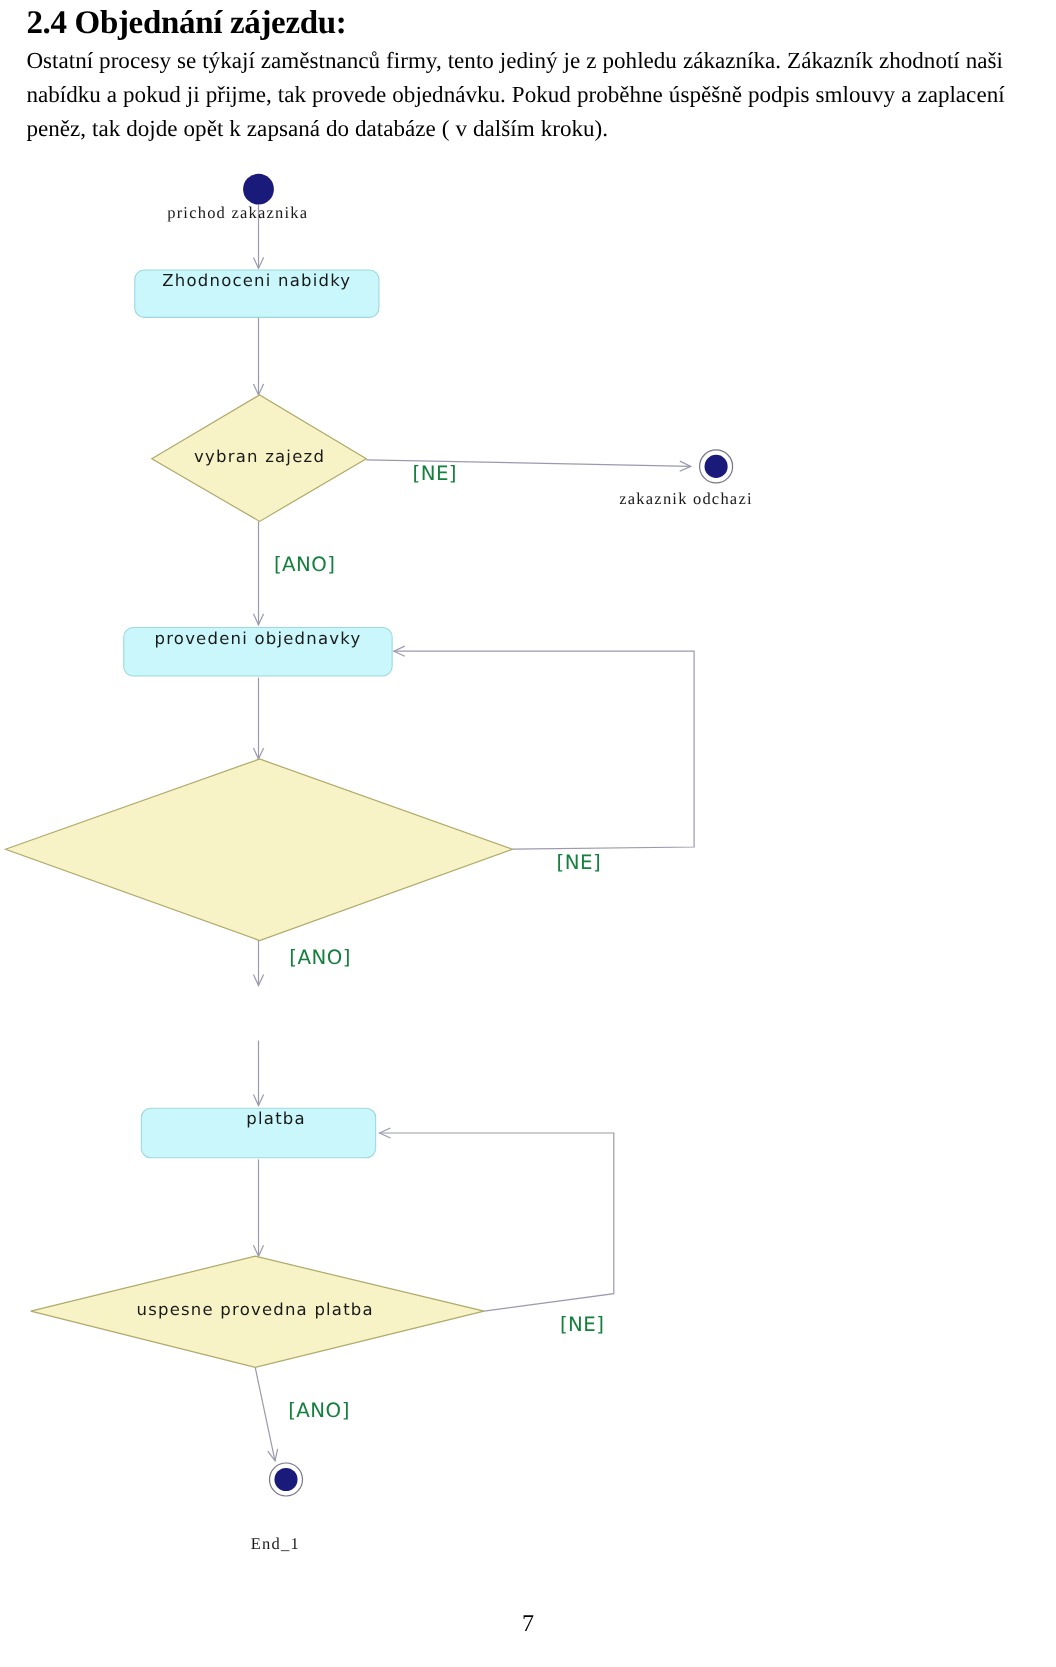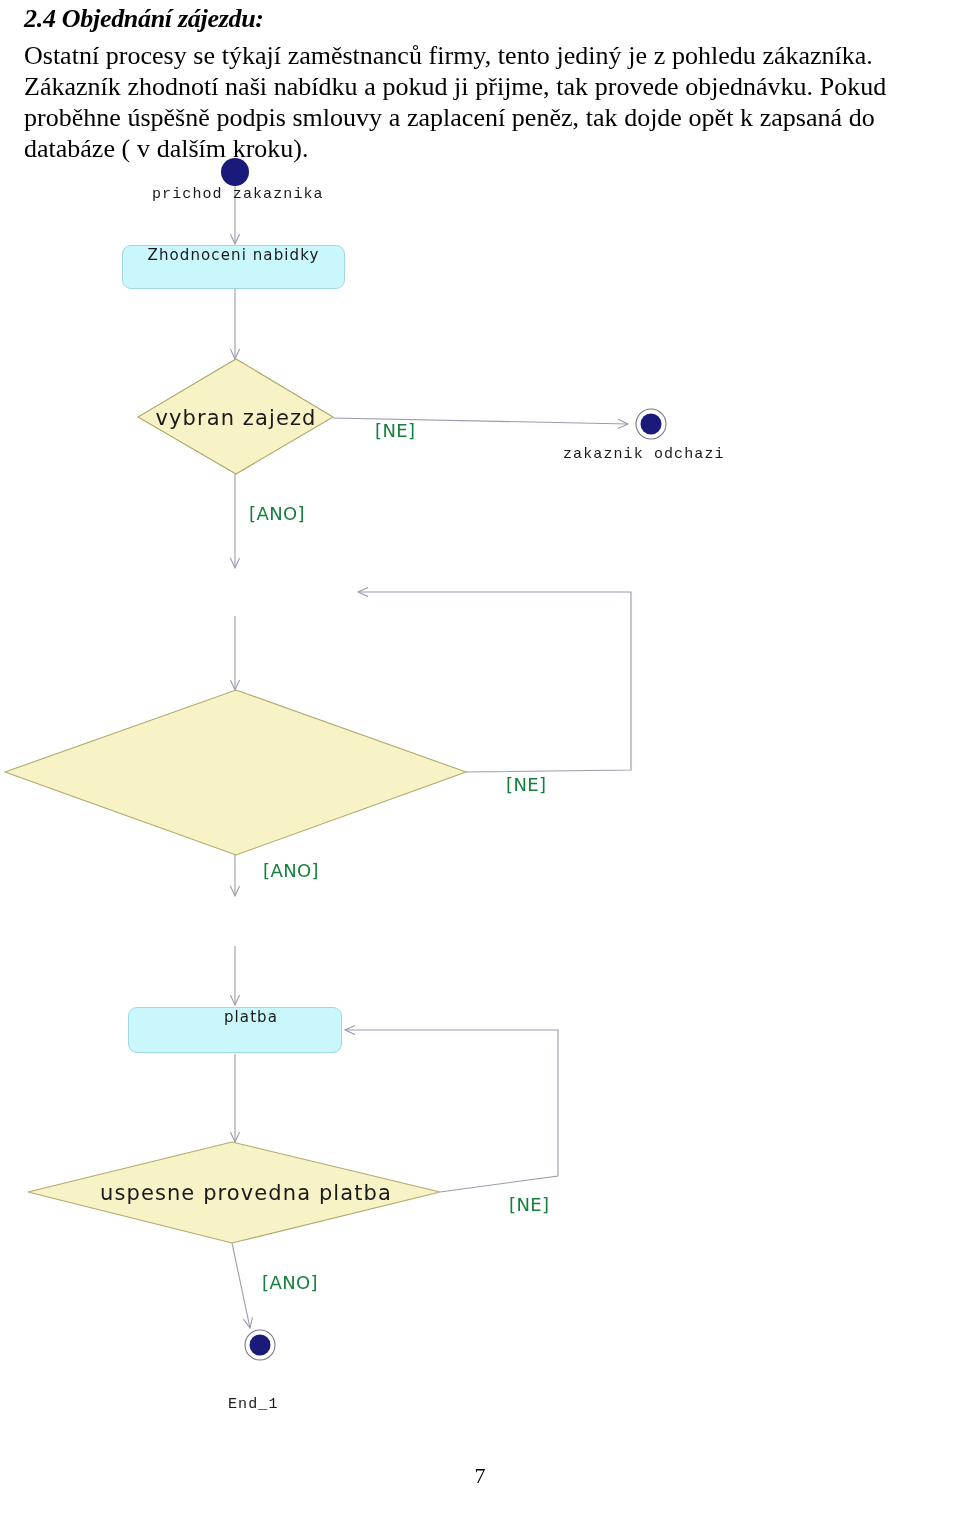--- a/index.html
+++ b/index.html
@@ -17,32 +17,31 @@
   }
 
   
   #doc-heading {
     position: absolute;
     left: 24px;
     top: 4px;
     width: 900px;
     font-family: "Liberation Serif", serif;
     font-weight: bold;
-    font-style: italic;
-    font-size: 26px;
+    font-size: 30px;
     letter-spacing: -0.3px;
     white-space: nowrap;
   }
   #doc-paragraph {
     position: absolute;
     left: 24px;
     top: 40px;
     width: 912px;
     font-family: "Liberation Serif", serif;
-    font-size: 26px;
+    font-size: 21px;
     line-height: 31px;
     text-align: left;
     word-spacing: 0.2px;
   }
   #page-number {
     position: absolute;
     left: 0;
     top: 1463px;
     width: 960px;
     text-align: center;
@@ -79,37 +78,37 @@
     white-space: nowrap;
   }
   .activity {
     background: #c9f7fb;
     border: 1px solid #9fd8de;
     border-radius: 9px;
   }
   .diamond-label {
     position: absolute;
     font-family: "DejaVu Sans", sans-serif;
-    font-size: 21px;
+    font-size: 15px;
     letter-spacing: 1.1px;
     color: #1a1a1a;
     white-space: nowrap;
     text-align: center;
   }
   .edge-label {
     position: absolute;
     font-family: "DejaVu Sans", sans-serif;
     font-size: 18px;
     letter-spacing: 0.4px;
     color: #15803d;
     white-space: nowrap;
   }
   .node-caption {
     position: absolute;
-    font-family: Liberation Mono, monospace;
+    font-family: Liberation Serif, serif;
     font-size: 15px;
     letter-spacing: 1.1px;
     color: #1a1a1a;
     white-space: nowrap;
   }
 </style>
 </head>
 <body>
 
 <div id="doc-heading">2.4 Objednání zájezdu:</div>
@@ -172,20 +171,23 @@
   </div>
 
   <div class="diamond-label" style="left:138px; top:406px; width:196px;">vybran zajezd</div>
 
   <div class="edge-label" style="left:375px; top:420px;">[NE]</div>
 
   <div class="node-caption" style="left:563px; top:446px;">zakaznik odchazi</div>
 
   <div class="edge-label" style="left:249px; top:503px;">[ANO]</div>
 
+  <div class="node activity" style="left:112px; top:570px; width:245px; height:45px;">
+    <span>provedeni objednavky</span>
+  </div>
 
 
   <div class="edge-label" style="left:506px; top:774px;">[NE]</div>
 
   <div class="edge-label" style="left:263px; top:860px;">[ANO]</div>
 
 
   <div class="node activity" style="left:128px; top:1007px; width:214px; height:46px;padding-left:32px;">
     <span>platba</span>
   </div>

